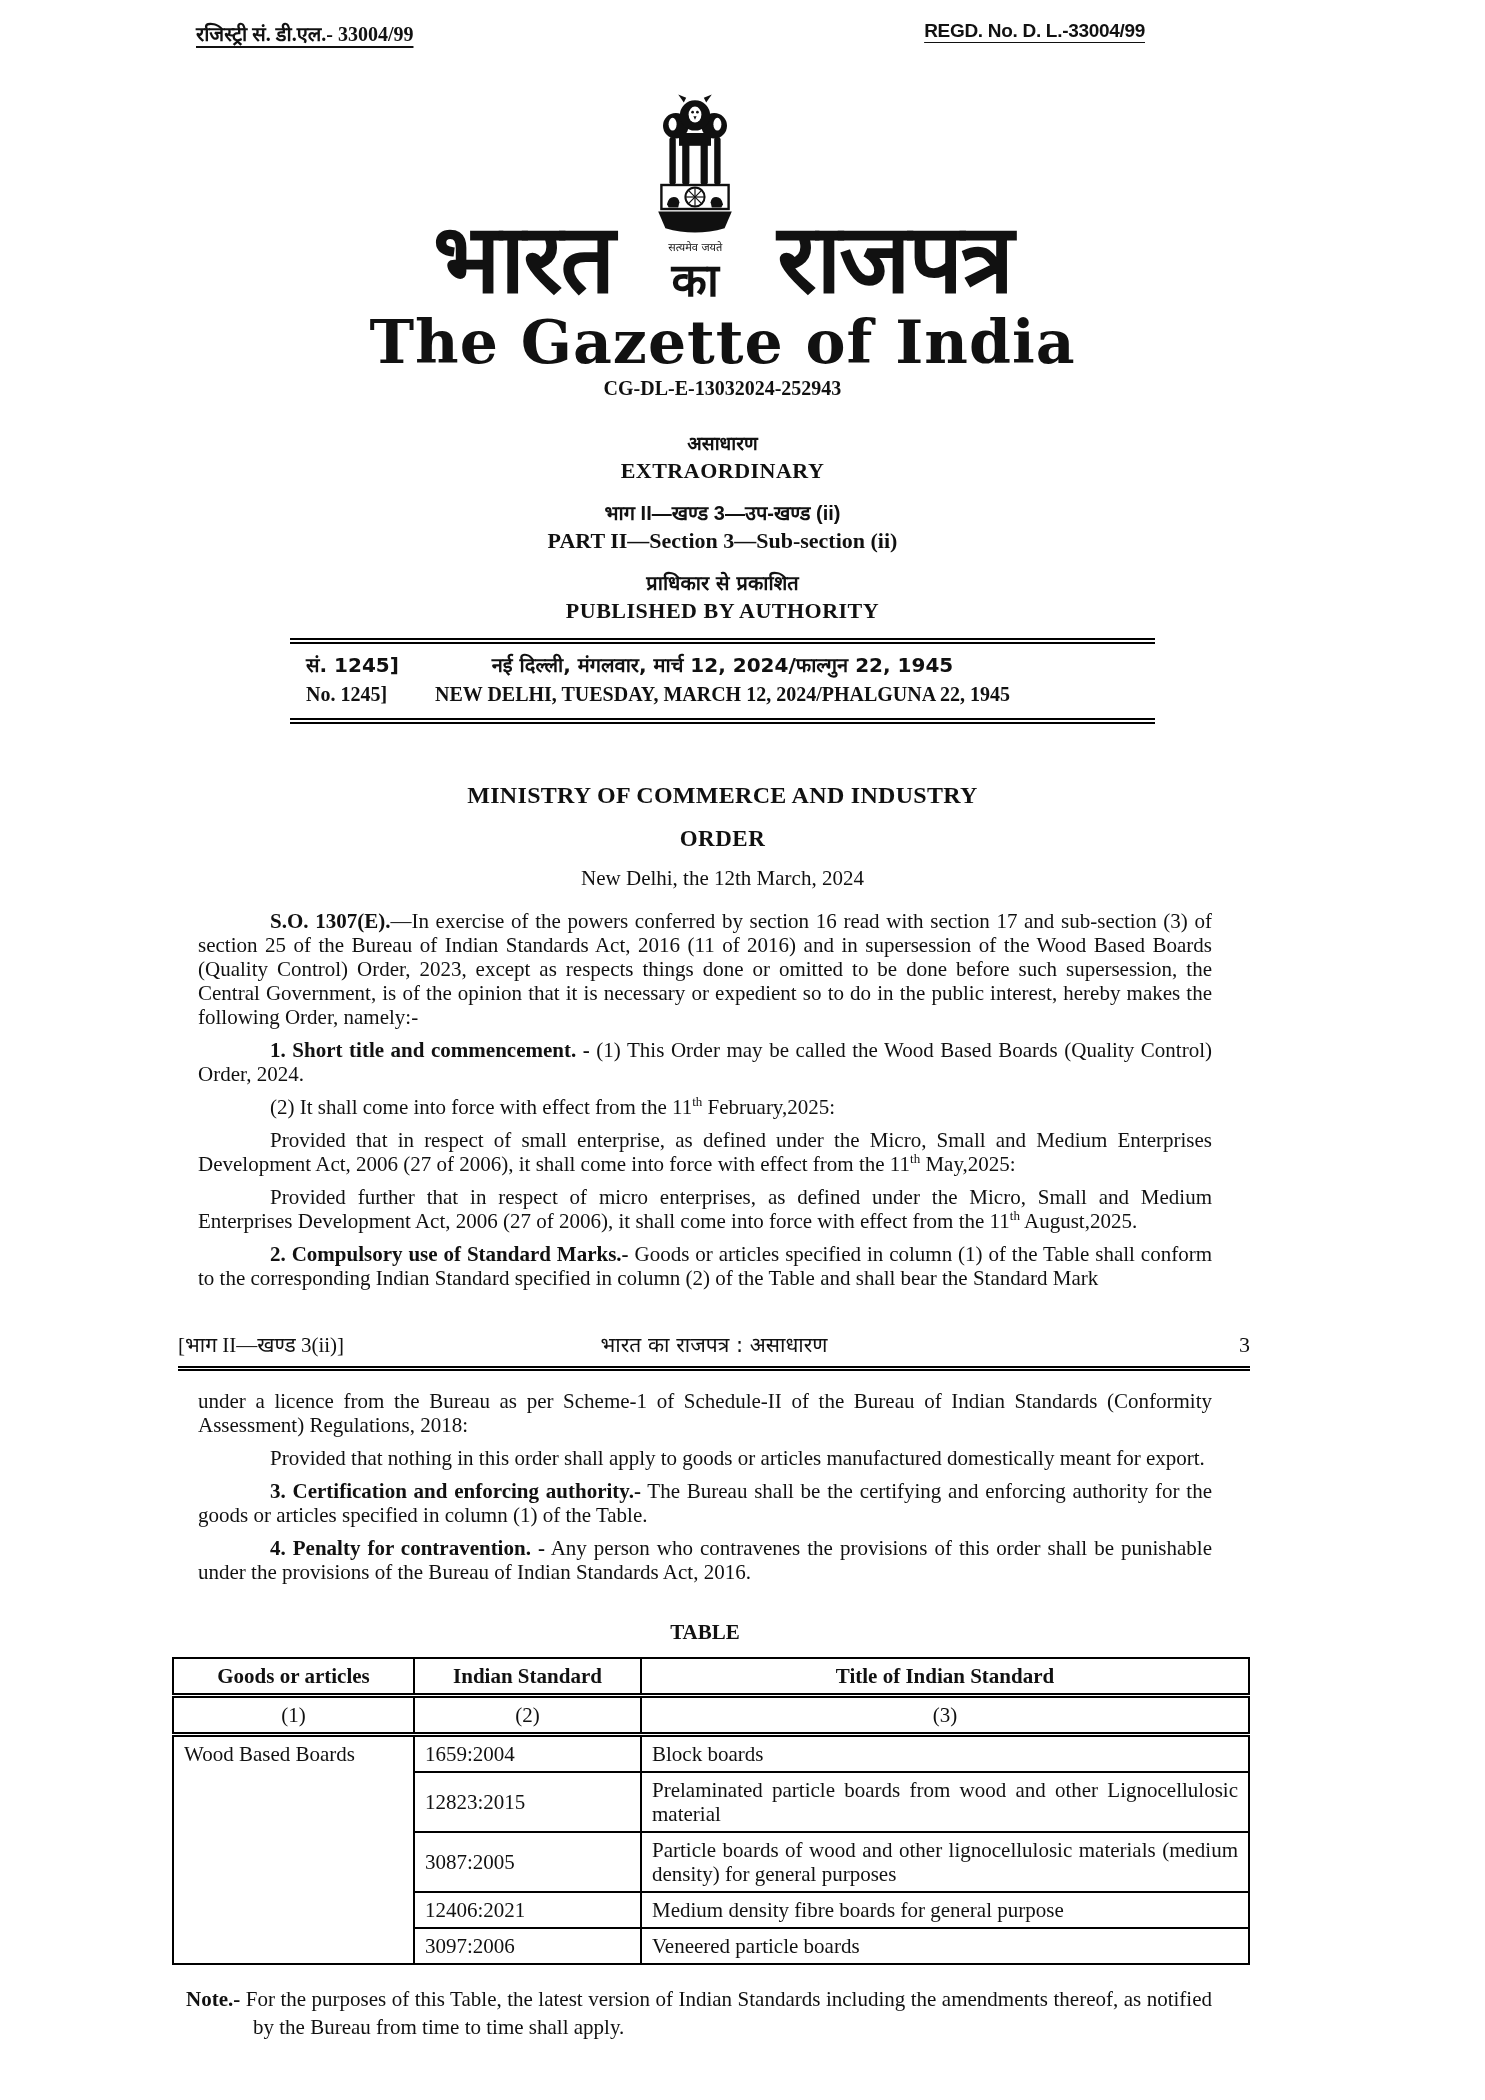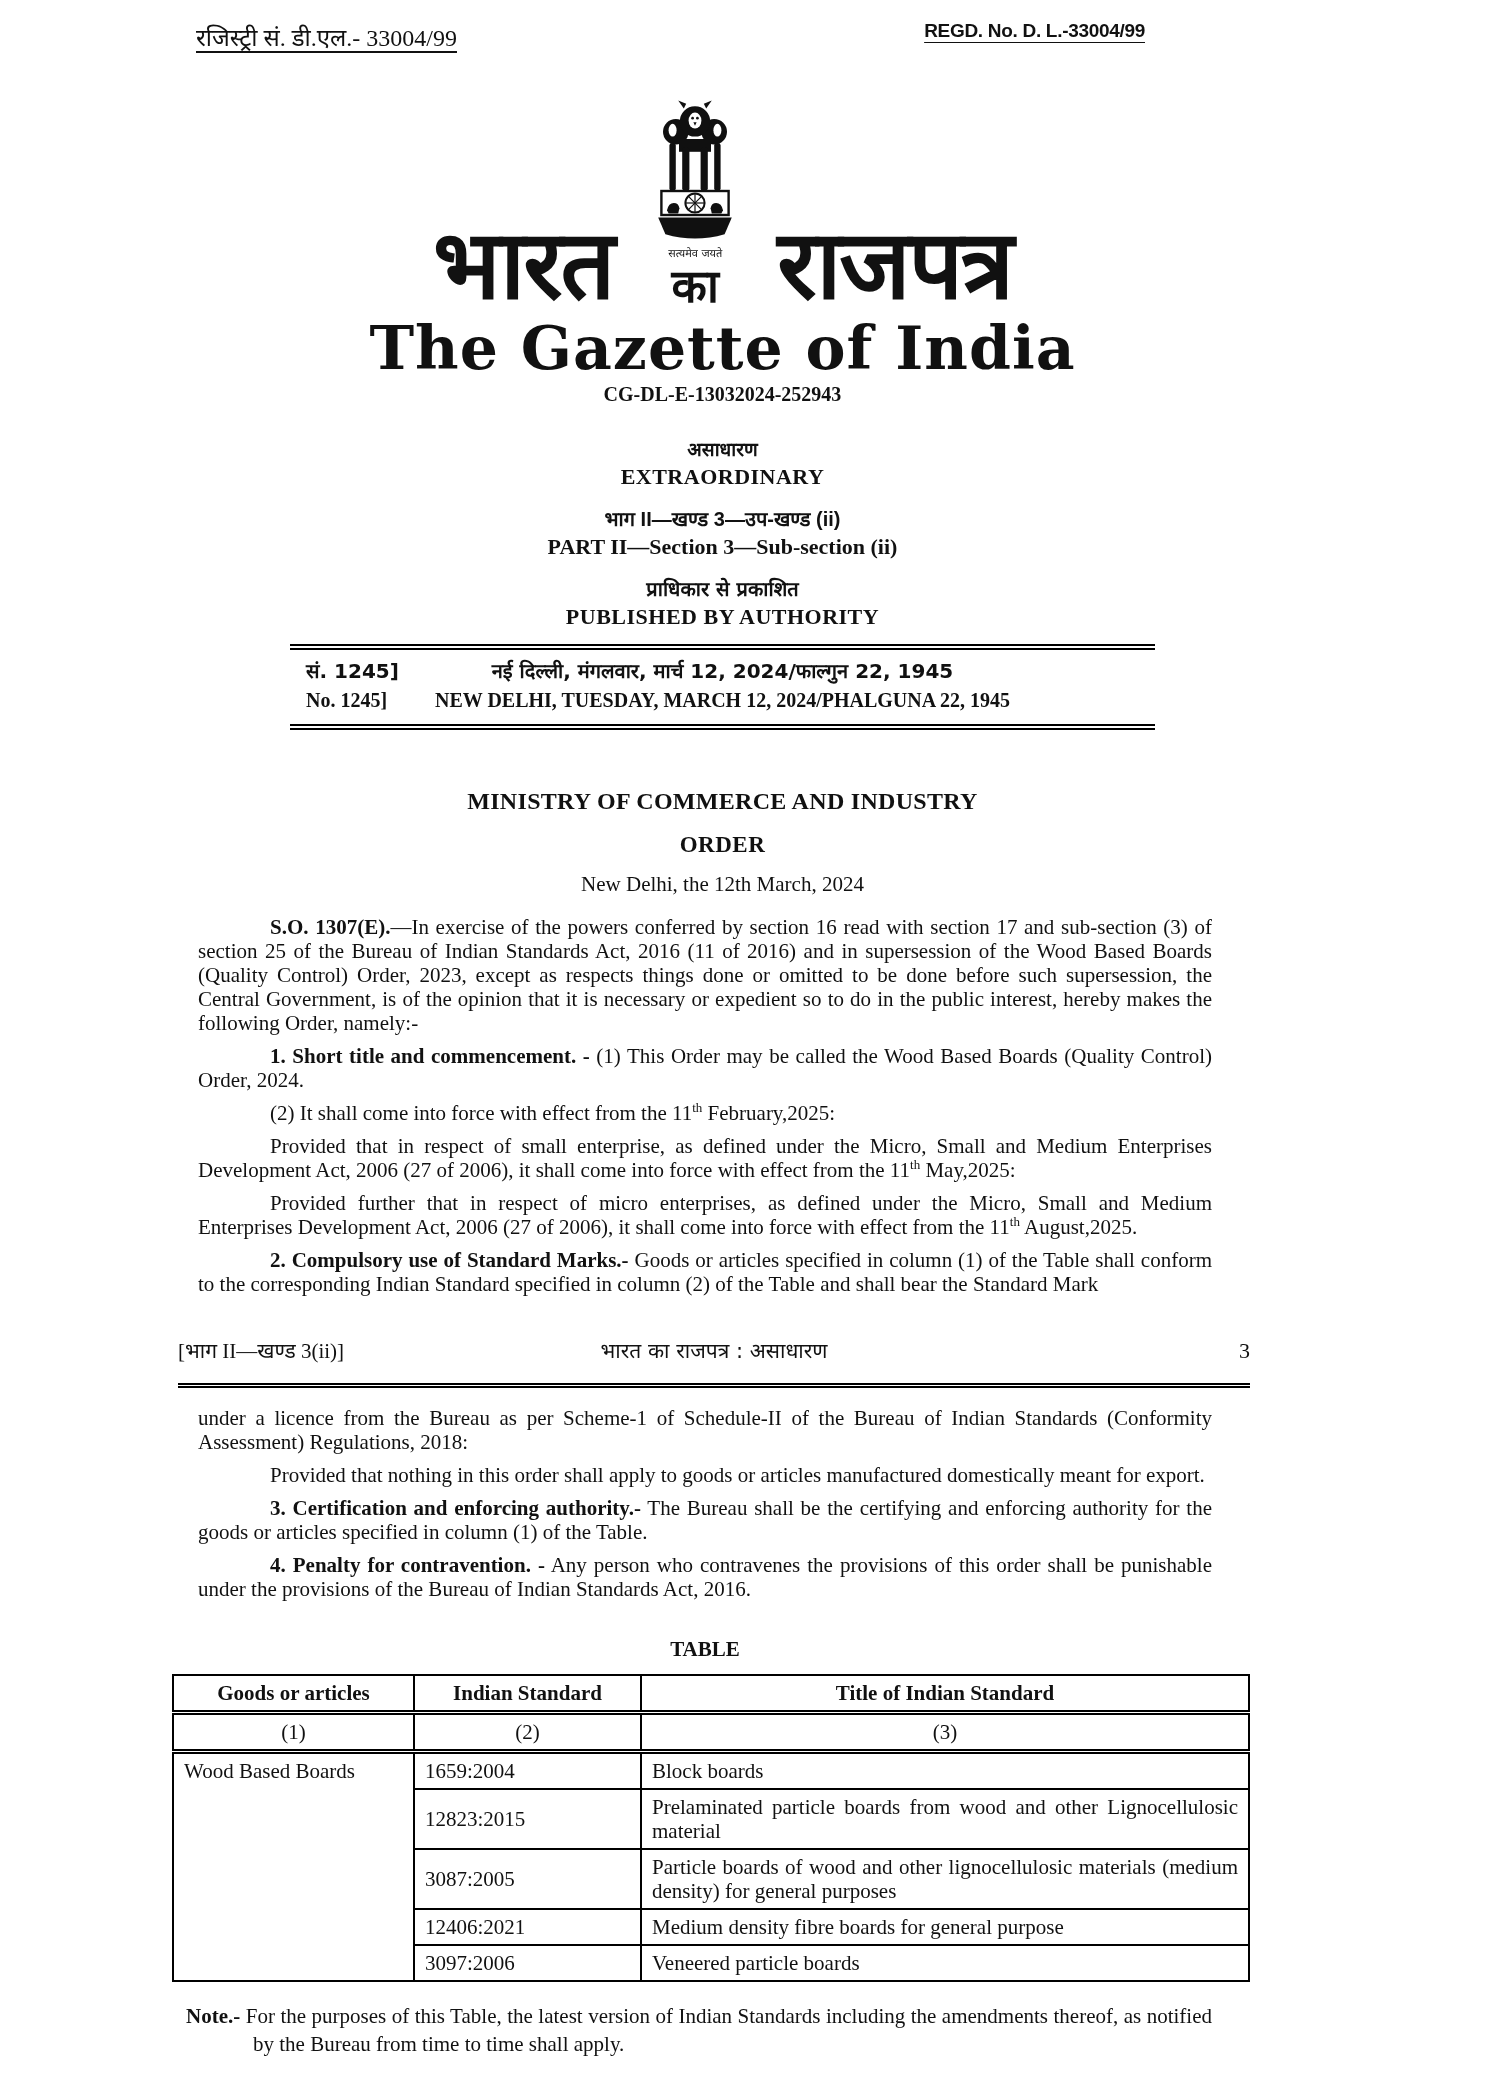--- a/index.html
+++ b/index.html
@@ -8,21 +8,21 @@
     color:#111;font-family:"Liberation Serif",serif;
     -webkit-font-smoothing:antialiased;
   }
   
   .reg-row{
     display:flex;justify-content:space-between;
     padding:20px 340px 0 196px;
   }
   .reg-hi{
     font-family:"Liberation Serif","DejaVu Sans",serif;
-    font-weight:normal;font-size:24px;
+    font-weight:bold;font-size:20px;
     text-decoration:underline;text-underline-offset:5px;
   }
   .reg-en{
     font-family:"Liberation Sans",sans-serif;
     font-weight:bold;font-size:19px;letter-spacing:-0.3px;
     text-decoration:underline;text-underline-offset:5px;
   }
   
   .center-col{margin:0 330px 0 290px;text-align:center;}
   
@@ -70,21 +70,21 @@
     margin:18px 273px 0 198px;
     font-size:21px;line-height:24px;text-align:justify;
   }
   .body-block p{margin:9px 0 0;text-indent:72px;}
   .body-block p.noindent{text-indent:0;}
   sup{font-size:13px;line-height:0;}
   
   .p2-header{
     margin:40px 235px 0 178px;
     display:grid;grid-template-columns:1fr auto 1fr;align-items:baseline;
-    border-bottom:5px double #000;padding-bottom:19px;
+    border-bottom:5px double #000;padding-bottom:8px;
     font-size:21px;
   }
   .p2-left{justify-self:start;font-family:"Liberation Serif","DejaVu Sans",serif;}
   .p2-center{justify-self:center;font-family:"DejaVu Sans",sans-serif;}
   .p2-page{justify-self:end;font-size:22px;}
   
   .table-title{text-align:center;font-weight:bold;font-size:21px;margin:36px 273px 0 198px;}
   .std-table{
     margin:12px 235px 0 172px;width:1078px;
     border-collapse:collapse;font-size:21px;line-height:24px;

